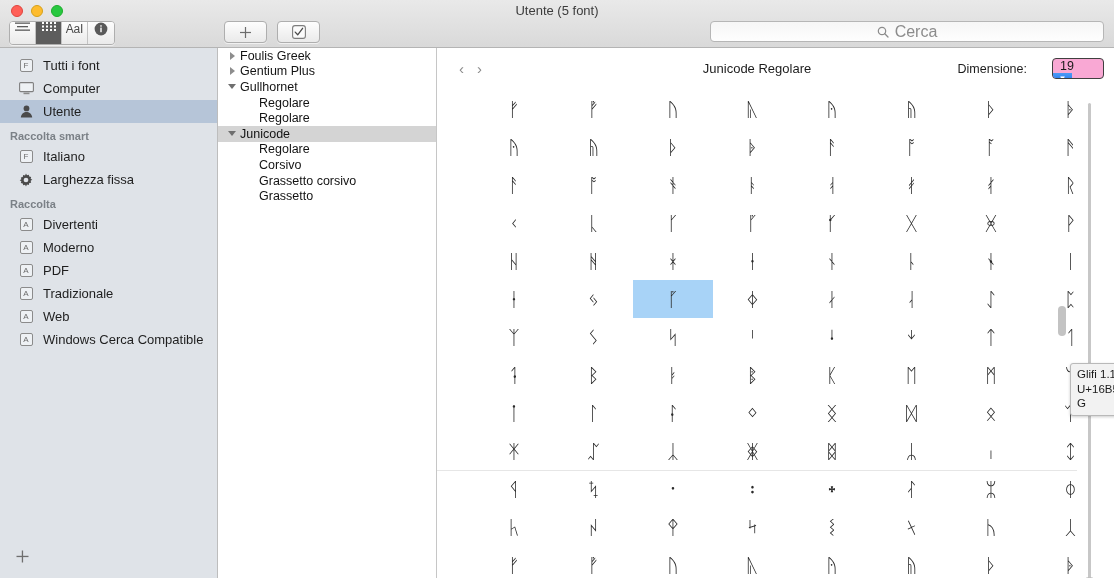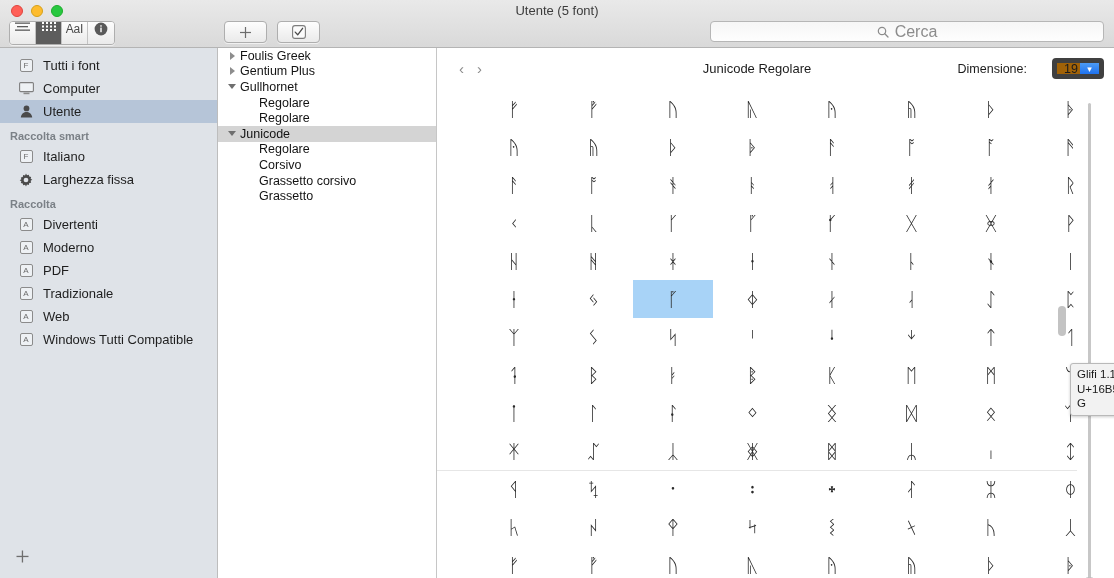--- a/index.html
+++ b/index.html
@@ -116,22 +116,22 @@
     background:#fff;box-sizing:border-box;
   }
   .nav-arrows{position:absolute;left:22px;top:12px;display:flex;gap:13px;color:#8a8a8a;font-size:15px;}
   .nav-arrow{cursor:default;}
   .preview-title{
     position:absolute;left:0;top:13px;width:640px;text-align:center;font-size:13px;color:#1c1c1c;
   }
   .size-label{position:absolute;right:87px;top:14px;font-size:12.5px;color:#1c1c1c;}
   .size-stepper{
     position:absolute;right:10px;top:10px;width:52px;height:21px;
-    border:5px solid #404040;border-radius:4px;box-sizing:border-box;overflow:hidden;
-    display:flex;background:#a16207;
+    border:1px solid #404040;border-radius:4px;box-sizing:border-box;overflow:hidden;
+    display:flex;background:#f9a8d4;flex-direction:column;
   }
   .size-value{flex:1;display:flex;align-items:center;padding-left:7px;font-size:12.5px;color:#1b1b1b;}
   .size-arrow{
     width:19px;background:linear-gradient(180deg,#4c9bf5,#1f72ef);
     display:flex;align-items:center;justify-content:center;color:#fff;font-size:9px;
   }
 
   .glyphgrid{
     position:absolute;left:0;top:42px;width:677px;height:488px;
     background:#fff;overflow:hidden;
@@ -321,21 +321,21 @@
     <div class="sb-row">
       <span class="sb-ico">
           <span class="boxglyph">A</span>
         </span>
       <span>Web</span>
     </div>
     <div class="sb-row">
       <span class="sb-ico">
           <span class="boxglyph">A</span>
         </span>
-      <span>Windows Tutti Compatible</span>
+      <span>Windows Cerca Compatible</span>
     </div>
 
     <div class="sb-plus">
       <svg width="15" height="15" viewBox="0 0 15 15">
         <rect x="6.8" y="1.5" width="1.3" height="12" fill="#6e6e6e"></rect>
         <rect x="1.5" y="6.8" width="12" height="1.3" fill="#6e6e6e"></rect>
       </svg>
     </div>
   </div>
 

